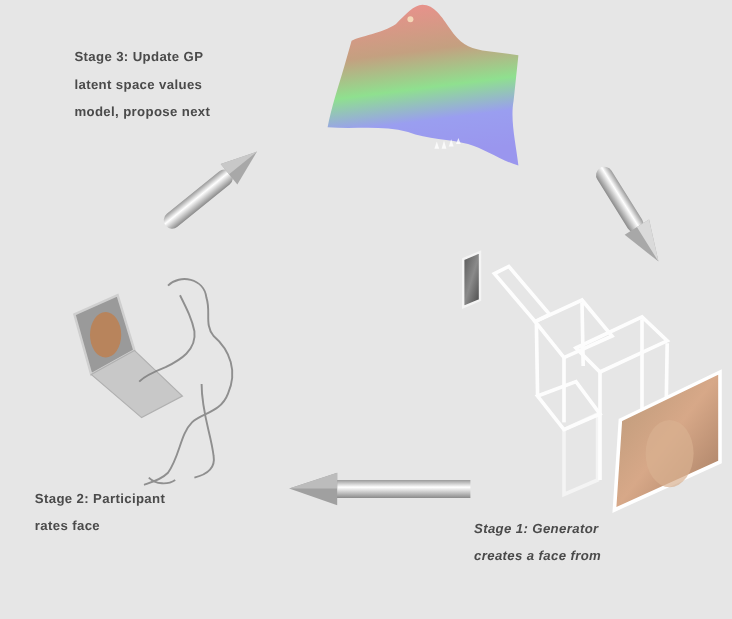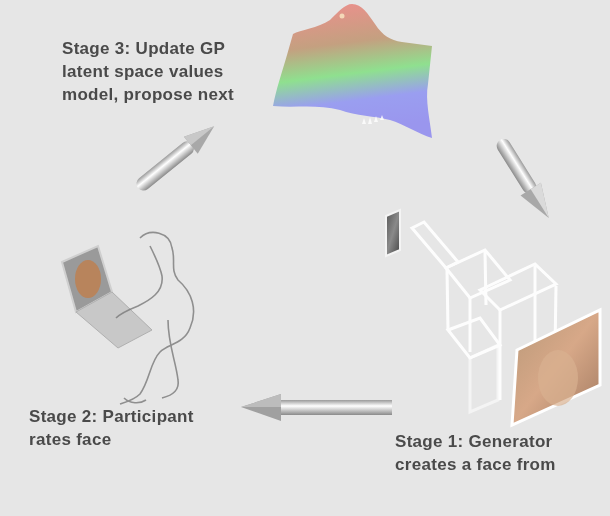--- a/index.html
+++ b/index.html
@@ -3,40 +3,40 @@
 <meta charset="utf-8">
 <style>
   html, body { margin:0; padding:0; }
   body {
     width:610px; height:516px; position:relative; overflow:hidden;
     background:#e6e6e6;
     font-family:"Liberation Sans", sans-serif;
   }
   .label {
     position:absolute; color:#4a4a4a; font-weight:bold;
-    font-size:17px; line-height:23px; letter-spacing:0.3px;
+    font-size:11px; line-height:23px; letter-spacing:0.3px;
   }
   .label span { display:block; white-space:nowrap; }
   svg { position:absolute; overflow:visible; }
 </style>
 </head>
 <body>
 
 <div class="label" style="left:62px; top:37px;">
   <span>Stage 3: Update GP</span>
   <span>latent space values</span>
   <span>model, propose next</span>
 </div>
 
 <div class="label" style="left:29px; top:405px;">
   <span>Stage 2: Participant</span>
   <span>rates face</span>
 </div>
 
-<div class="label" style="left:395px; top:430px;">
+<div class="label" style="left:395px; top:430px;font-style:italic;">
   <span>Stage 1: Generator</span>
   <span>creates a face from</span>
 </div>
 
 <svg width="610" height="516" style="left:0;top:0;pointer-events:none;">
   <defs>
     <linearGradient id="surf" x1="0" y1="0" x2="0.15" y2="1">
       <stop offset="0" stop-color="#f08e8e"></stop>
       <stop offset="0.35" stop-color="#c4a080"></stop>
       <stop offset="0.58" stop-color="#8fe08f"></stop>

